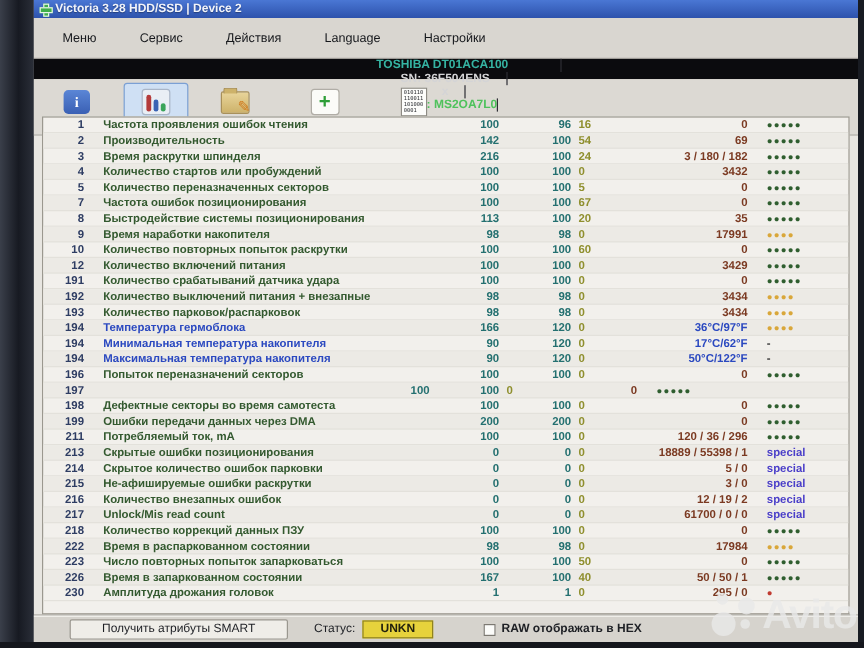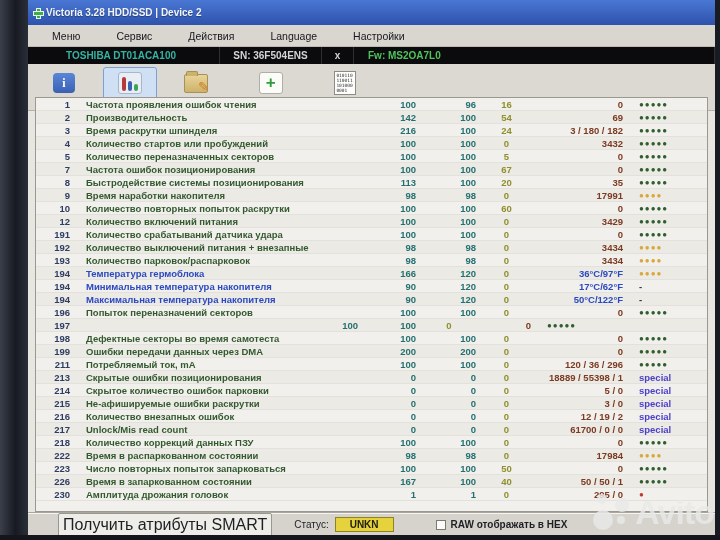--- a/index.html
+++ b/index.html
@@ -8,36 +8,36 @@
 
   
   .bezel-left  { position:absolute; left:0; top:0; width:28px; height:540px;
                  background:linear-gradient(90deg,#3a3f4a 0%,#171a22 55%,#2a2e38 100%); z-index:5; }
   .bezel-right { position:absolute; right:0; top:0; width:5px; height:540px; background:#181b22; z-index:5; }
   .bezel-bottom{ position:absolute; left:0; bottom:0; width:720px; height:5px; background:#14161c; z-index:5; }
 
   .screen { position:absolute; left:28px; top:0; right:5px; bottom:5px; background:#e8e6e1; }
 
   
-  .titlebar { height:25px; background:linear-gradient(180deg,#4a77d4,#2d52ac);
+  .titlebar { height:15px; background:linear-gradient(180deg,#4a77d4,#2d52ac);
               display:flex; align-items:center; padding:0 5px; gap:4px; overflow:hidden; }
   .titlebar .txt { color:#f2f4fa; font-size:10px; font-weight:700; white-space:nowrap;
                    text-shadow:0 1px 1px rgba(0,0,0,.35); }
   .app-cross { width:9px; height:9px; position:relative; flex:0 0 9px; }
   .app-cross::before, .app-cross::after { content:""; position:absolute; background:#3fae4a; border:0.5px solid #e8f5e9; }
   .app-cross::before { left:3px; top:0; width:3px; height:9px; }
   .app-cross::after  { left:0; top:3px; width:9px; height:3px; }
 
   
-  .menubar { height:22px; background:#d9d6d0; border-bottom:1px solid #bdbab4;
+  .menubar { height:34px; background:#d9d6d0; border-bottom:1px solid #bdbab4;
              display:flex; align-items:center; padding-left:24px; gap:36px; }
   .menubar span { font-size:10.5px; color:#16181c; font-weight:400; cursor:default; }
 
   
-  .drivebar { height:17px; background:#0b0b0e; display:flex; align-items:center; font-size:10px; font-weight:700; }
+  .drivebar { height:17px; background:#0b0b0e; display:flex; align-items:center; font-size:10px; font-weight:700;flex-direction:column; }
   .drivebar .seg { height:100%; display:flex; align-items:center; border-right:1px solid #2e2e34; }
   .seg-model { width:192px; padding-left:38px; color:#35b3a2; }
   .seg-sn    { width:102px; justify-content:center; color:#d4d4d6; }
   .seg-x     { width:32px;  justify-content:center; color:#d4d4d6; }
   .seg-fw    { flex:1; padding-left:14px; color:#4fc25c; border-right:none; }
 
   
   .toolbar { height:47px; background:#dcd9d3; border-bottom:1px solid #b4b1ab;
              display:flex; align-items:flex-start; padding:3px 0 0 10px; gap:13px; }
   .tbtn { display:flex; flex-direction:column; align-items:center; gap:1px; padding:2px 4px 1px;
@@ -74,36 +74,36 @@
   .thead .h-id { text-align:right; padding-right:14px; }
   .thead .h-name { padding-left:6px; }
   .thead .h-num { text-align:right; padding-right:6px; }
   .thead .h-rem { padding-left:10px; }
   .row { height:13px; font-size:9.5px; font-weight:700; border-bottom:1px solid #e3e1db; }
   .row:nth-child(even) { background:#eceae5; }
   .cell { white-space:nowrap; overflow:hidden; }
   .c-id   { text-align:right; padding-right:10px; color:#2e3d63; }
   .c-name { padding-left:6px; color:#33592f; }
   .c-num  { text-align:right; padding-right:6px; color:#247070; }
-  .c-thr  { text-align:center; padding-right:6px; color:#8f8f2e; }
+  .c-thr  { text-align:left; padding-right:6px; color:#8f8f2e; }
   .c-abs  { text-align:right; padding-right:6px; color:#7b3a22; }
   .c-rem  { padding-left:10px; font-size:8px; letter-spacing:1px; }
   .row.temp .c-name, .row.temp .c-abs { color:#2b49c0; }
   .d-green  { color:#2f5e2f; }
   .d-orange { color:#d9a73a; }
   .d-red    { color:#c03a30; }
   .special  { color:#4b3fc9; font-size:9.5px; letter-spacing:0; }
   .dash     { color:#333; font-size:9.5px; letter-spacing:0; }
 
   
   .statusbar { position:absolute; left:0; right:0; bottom:0; height:22px; background:#d6d3cd;
                border-top:1px solid #f5f4f1; box-shadow:0 -1px 0 #a9a6a0;
                display:flex; align-items:center; font-size:10px; }
   .get-btn { margin-left:30px; background:#efede8; border:1px solid #9a978f; border-radius:2px;
-             padding:2px 4px; font-size:16px; color:#1d1f24; font-weight:400; }
+             padding:2px 26px; font-size:10px; color:#1d1f24; font-weight:400; }
   .st-label { margin-left:22px; color:#1d1f24; }
   .st-badge { margin-left:6px; background:#e6d23c; border:1px solid #8f8220; color:#22210e;
               font-weight:700; padding:1px 14px; font-size:10px; }
   .cb { width:10px; height:10px; background:#fcfcfa; border:1px solid #7c7972; margin-left:42px; display:inline-block; }
   .cb-label { margin-left:5px; color:#1d1f24; font-weight:700; }
 
   
   .watermark { position:absolute; right:6px; bottom:8px; z-index:9; display:flex; align-items:center;
                opacity:.82; pointer-events:none; }
   .wm-dots { position:relative; width:40px; height:40px; margin-right:4px; }

